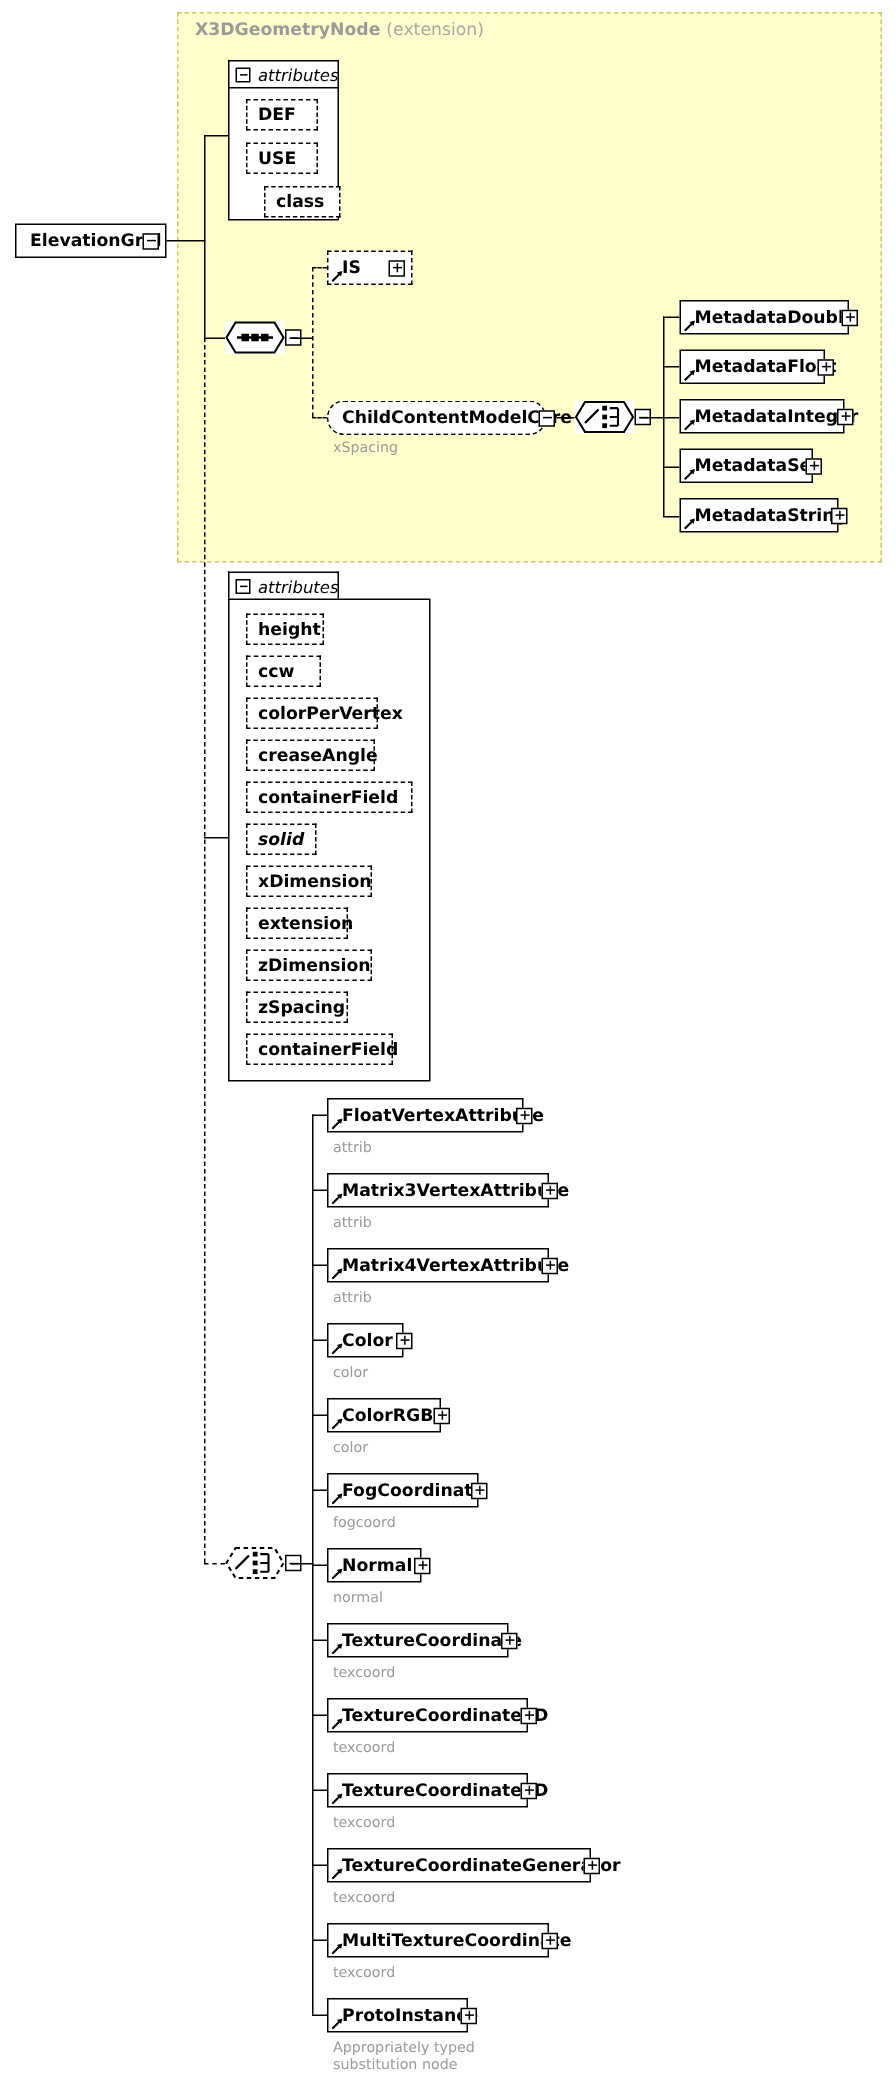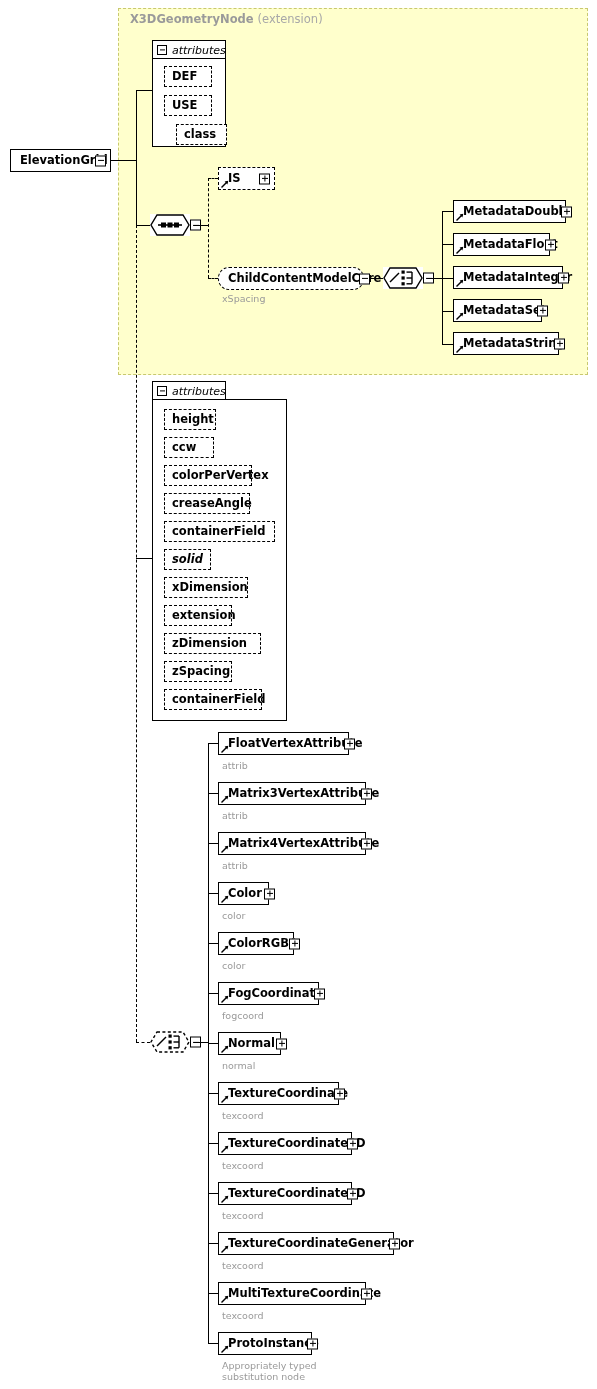--- a/index.html
+++ b/index.html
@@ -402,21 +402,21 @@
   </div>
   <div class="attr" style="left:164px; top:549px; width:47px;font-style:italic;">
     <span class="lbl">solid</span>
   </div>
   <div class="attr" style="left:164px; top:577px; width:84px;">
     <span class="lbl">xDimension</span>
   </div>
   <div class="attr" style="left:164px; top:605px; width:68px;">
     <span class="lbl">extension</span>
   </div>
-  <div class="attr" style="left:164px; top:633px; width:97px;">
+  <div class="attr" style="left:164px; top:633px; width:84px;">
     <span class="lbl">zDimension</span>
   </div>
   <div class="attr" style="left:164px; top:661px; width:68px;">
     <span class="lbl">zSpacing</span>
   </div>
   <div class="attr" style="left:164px; top:689px; width:98px;">
     <span class="lbl">containerField</span>
   </div>
 
   <div class="comp shadow" style="left:150px; top:1031px; width:40px; height:22px;">

